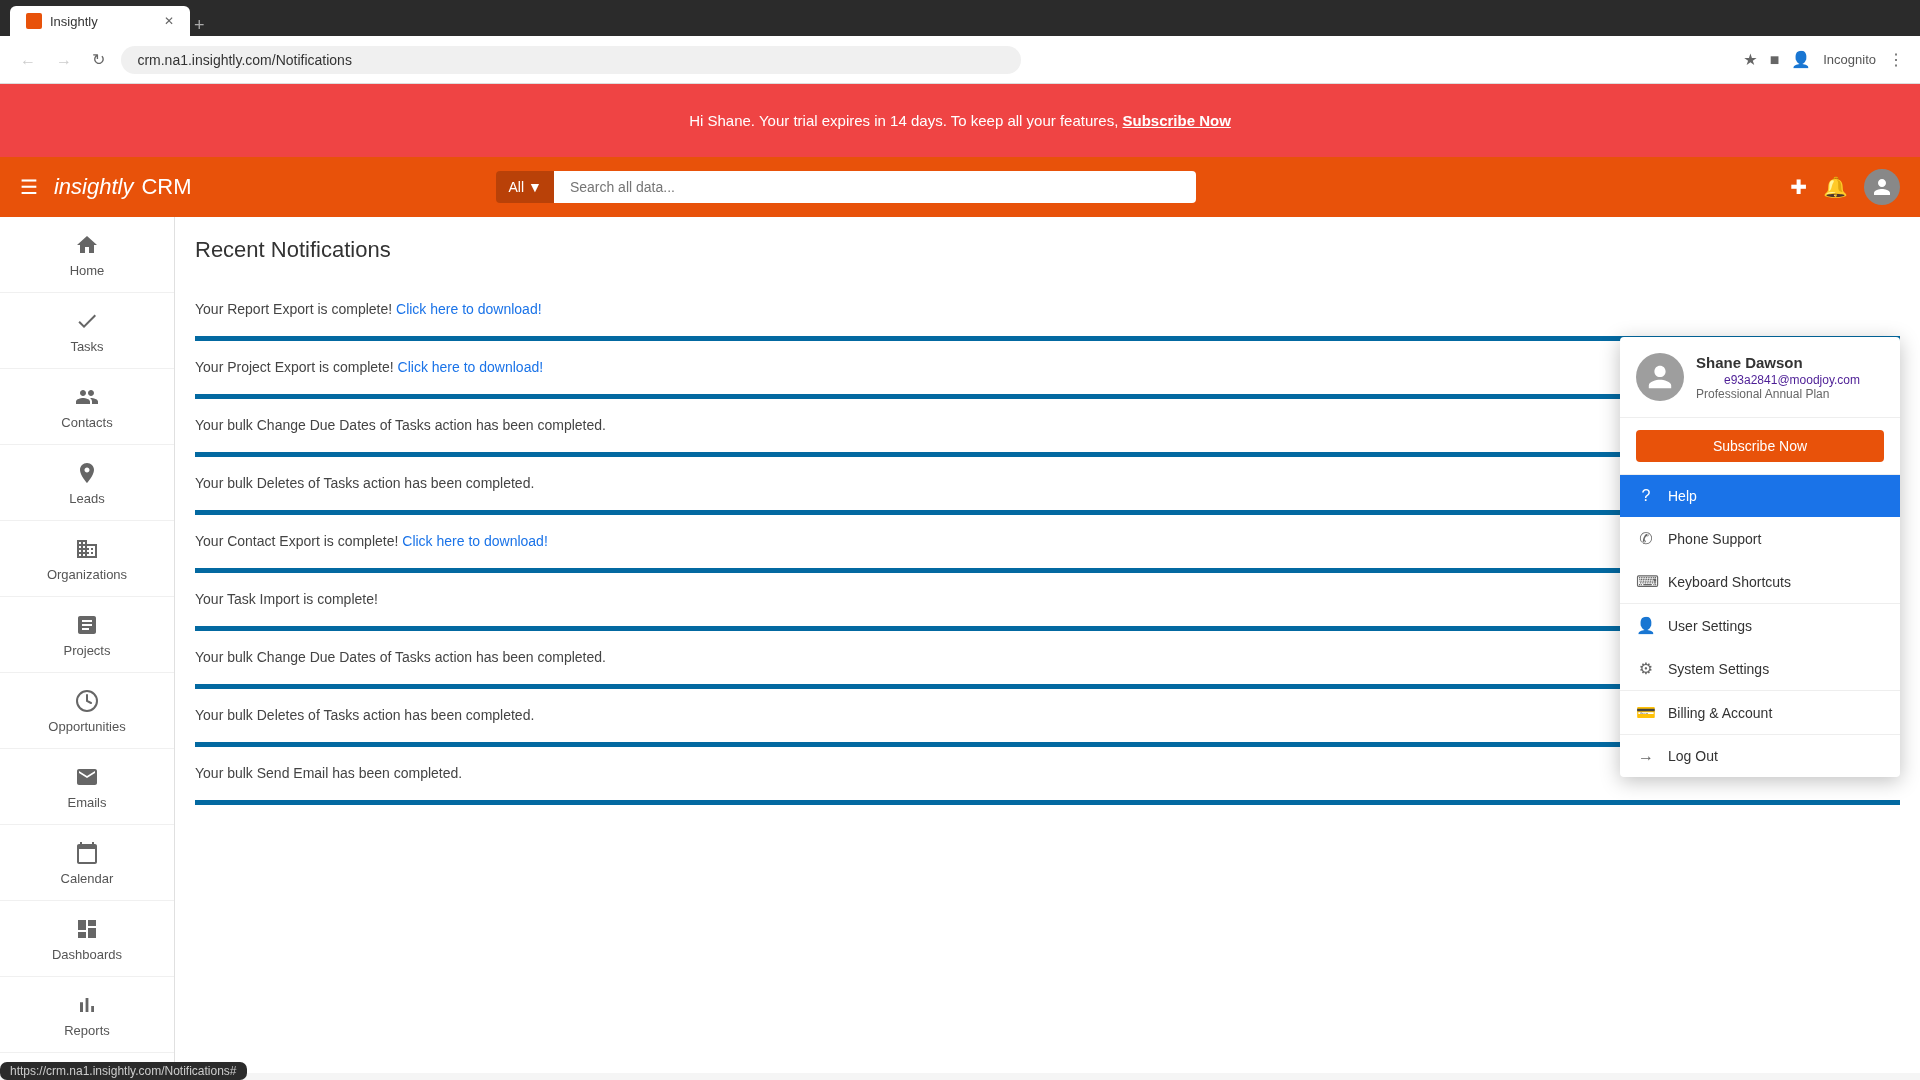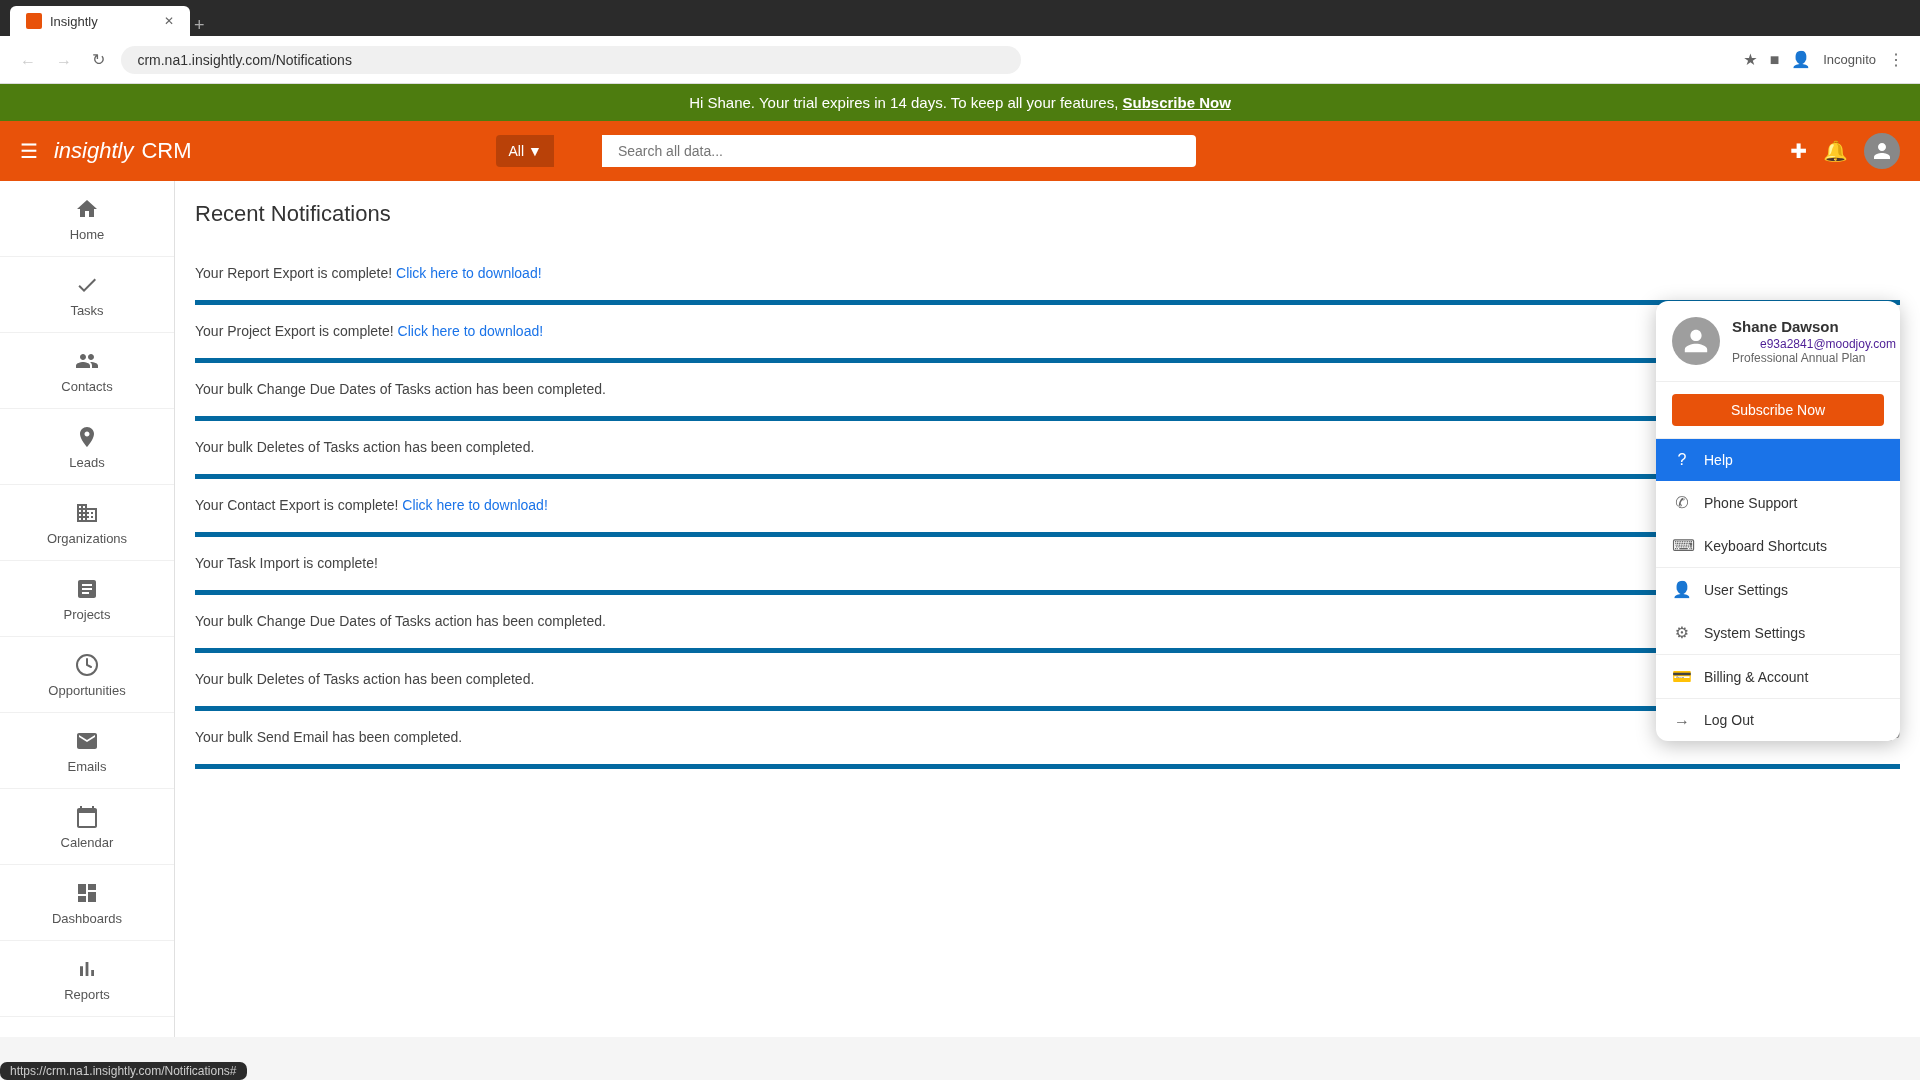--- a/index.html
+++ b/index.html
@@ -10,32 +10,32 @@
     .tab-close { color: #666; font-size: 12px; cursor: pointer; margin-left: auto; }
     .browser-new-tab { color: #aaa; font-size: 18px; margin-left: 4px; cursor: pointer; }
 
     .browser-address-bar { background: #fff; height: 48px; display: flex; align-items: center; padding: 0 16px; gap: 12px; border-bottom: 1px solid #ddd; }
     .nav-btn { color: #666; font-size: 16px; cursor: pointer; padding: 4px; }
     .nav-btn.disabled { color: #ccc; }
     .address-input { flex: 1; background: #f0f0f0; border: none; border-radius: 20px; padding: 6px 16px; font-size: 14px; color: #333; outline: none; max-width: 900px; }
     .address-bar-icons { display: flex; align-items: center; gap: 12px; margin-left: auto; color: #666; font-size: 16px; }
 
     
-    .trial-banner { background: #4d7c0f; color: white; text-align: center; padding: 10px; font-size: 15px; }
+    .trial-banner { background: #ef4444; color: white; text-align: center; padding: 28px; font-size: 15px; }
     .trial-banner a { color: white; font-weight: bold; text-decoration: underline; cursor: pointer; }
 
     
     .app-header { background: #e8520a; height: 60px; display: flex; align-items: center; padding: 0 20px; gap: 16px; }
     .hamburger { color: white; font-size: 20px; cursor: pointer; }
     .logo-area { display: flex; align-items: center; gap: 8px; }
     .logo-text { color: white; font-size: 22px; font-weight: 300; font-style: italic; }
     .crm-text { color: white; font-size: 22px; font-weight: 300; }
     .search-area { flex: 1; display: flex; align-items: center; max-width: 700px; margin: 0 auto; }
     .search-all-btn { background: rgba(0,0,0,0.2); color: white; border: none; padding: 8px 12px; border-radius: 4px 0 0 4px; cursor: pointer; font-size: 14px; display: flex; align-items: center; gap: 4px; }
-    .search-input { flex: 1; border: none; padding: 8px 16px; font-size: 14px; outline: none; border-radius: 0 4px 4px 0; color: #666; margin-left: 48px; }
+    .search-input { flex: 1; border: none; padding: 8px 16px; font-size: 14px; outline: none; border-radius: 0 4px 4px 0; color: #666; }
     .header-actions { display: flex; align-items: center; gap: 16px; margin-left: auto; }
     .header-icon { color: white; font-size: 20px; cursor: pointer; }
     .avatar { width: 36px; height: 36px; border-radius: 50%; background: #888; cursor: pointer; display: flex; align-items: center; justify-content: center; color: white; font-size: 16px; }
 
     
     .main-layout { display: flex; height: calc(1080px - 40px - 36px - 48px - 40px - 60px); }
 
     
     .sidebar { width: 175px; background: #fff; border-right: 1px solid #e0e0e0; flex-shrink: 0; overflow-y: auto; }
     .sidebar-item { display: flex; flex-direction: column; align-items: center; padding: 14px 8px; cursor: pointer; border-bottom: 1px solid #f0f0f0; color: #555; text-decoration: none; }
@@ -44,21 +44,21 @@
 
     
     .content-area { flex: 1; background: #fff; padding: 20px; overflow-y: auto; position: relative; }
     .page-title { font-size: 22px; color: #333; margin-bottom: 20px; font-weight: 400; }
     .notification-item { padding: 16px 0; border-bottom: 5px solid #0369a1; display: flex; justify-content: space-between; align-items: flex-start; }
     .notification-text { color: #444; font-size: 14px; line-height: 1.5; }
     .notification-link { color: #1a73e8; text-decoration: none; cursor: pointer; }
     .notification-time { color: #999; font-size: 12px; white-space: nowrap; margin-left: 20px; flex-shrink: 0; }
 
     
-    .user-dropdown { position: absolute; top: 120px; right: 20px; width: 244px; background: white; border-radius: 12px; box-shadow: 0 4px 20px rgba(0,0,0,0.25); z-index: 1000; overflow: hidden; }
+    .user-dropdown { position: absolute; top: 120px; right: 20px; width: 280px; background: white; border-radius: 4px; box-shadow: 0 4px 20px rgba(0,0,0,0.25); z-index: 1000; overflow: hidden; }
     .dropdown-header { padding: 16px; display: flex; align-items: center; gap: 12px; border-bottom: 1px solid #eee; }
     .dropdown-avatar { width: 48px; height: 48px; border-radius: 50%; background: #9e9e9e; display: flex; align-items: center; justify-content: center; color: white; font-size: 20px; flex-shrink: 0; }
     .dropdown-user-info { flex: 1; }
     .dropdown-name { font-size: 15px; font-weight: 600; color: #333; }
     .dropdown-email { font-size: 12px; color: #4c1d95; margin-top: 2px; margin-left: 28px; }
     .dropdown-plan { font-size: 12px; color: #666; }
     .subscribe-btn { display: block; width: calc(100% - 32px); margin: 12px 16px; background: #e8520a; color: white; border: none; padding: 8px; border-radius: 4px; cursor: pointer; font-size: 14px; text-align: center; }
     .dropdown-divider { height: 1px; background: #eee; }
     .dropdown-item { display: flex; align-items: center; gap: 12px; padding: 12px 16px; cursor: pointer; color: #333; font-size: 14px; }
     .dropdown-item.active { background: #1a73e8; color: white; }

